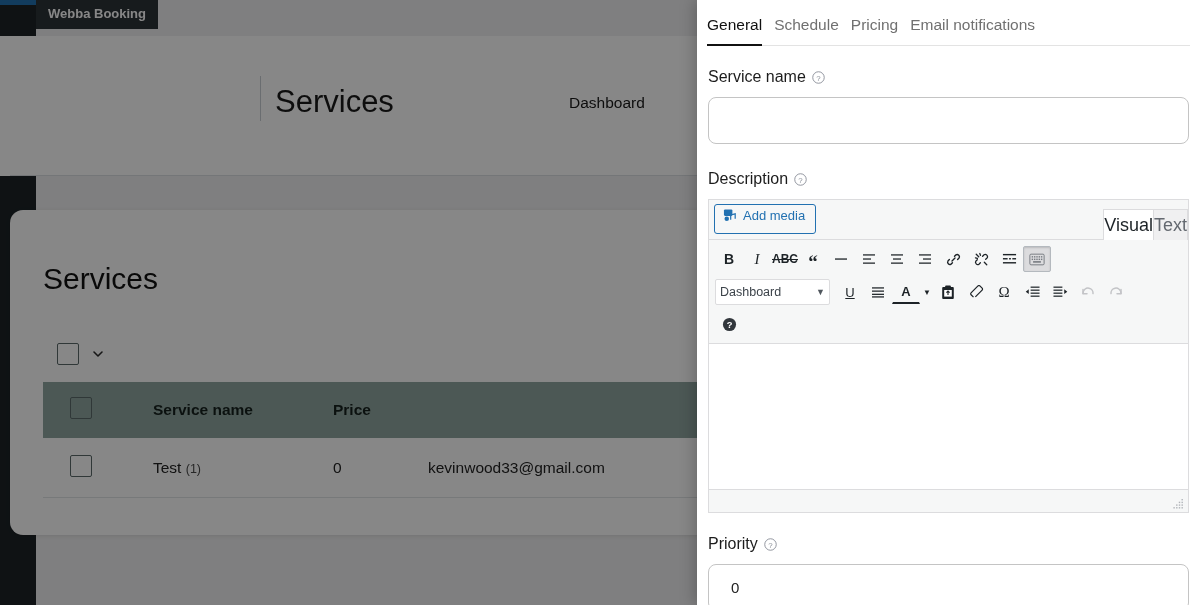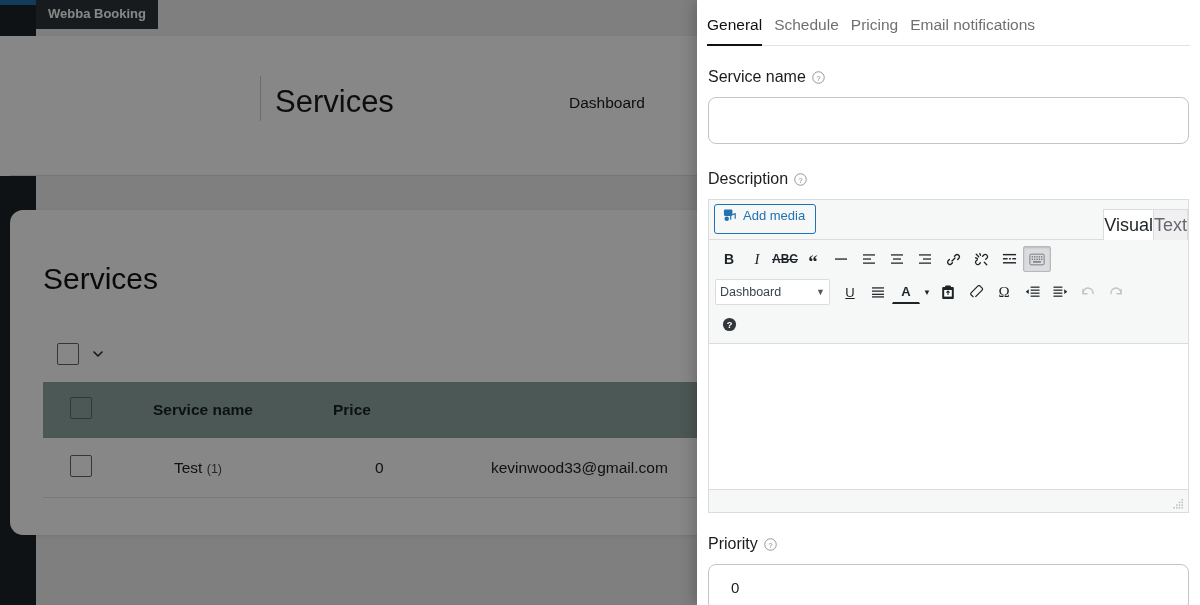--- a/index.html
+++ b/index.html
@@ -102,21 +102,20 @@
 
   
   .tbl { position: absolute; left: 33px; top: 172px; width: 720px; }
   .tbl-head {
     display: flex; align-items: center;
     background: #90a6a0; height: 56px; color: #16211e;
   }
   .tbl-row {
     display: flex; align-items: center; height: 60px;
     border-bottom: 1px solid #e1e4e6;
-    gap: 21px;
   }
   .c-cbx { width: 110px; padding-left: 27px; flex: none; }
   .c-name { width: 180px; flex: none; }
   .c-price { width: 95px; flex: none; }
   .c-email { width: 320px; flex: none; }
   .th { font-size: 15.5px; font-weight: bold; }
   .td { font-size: 15.5px; color: #232323; }
   .td-sub { font-size: 12.5px; color: #4a4a4a; }
 
   

